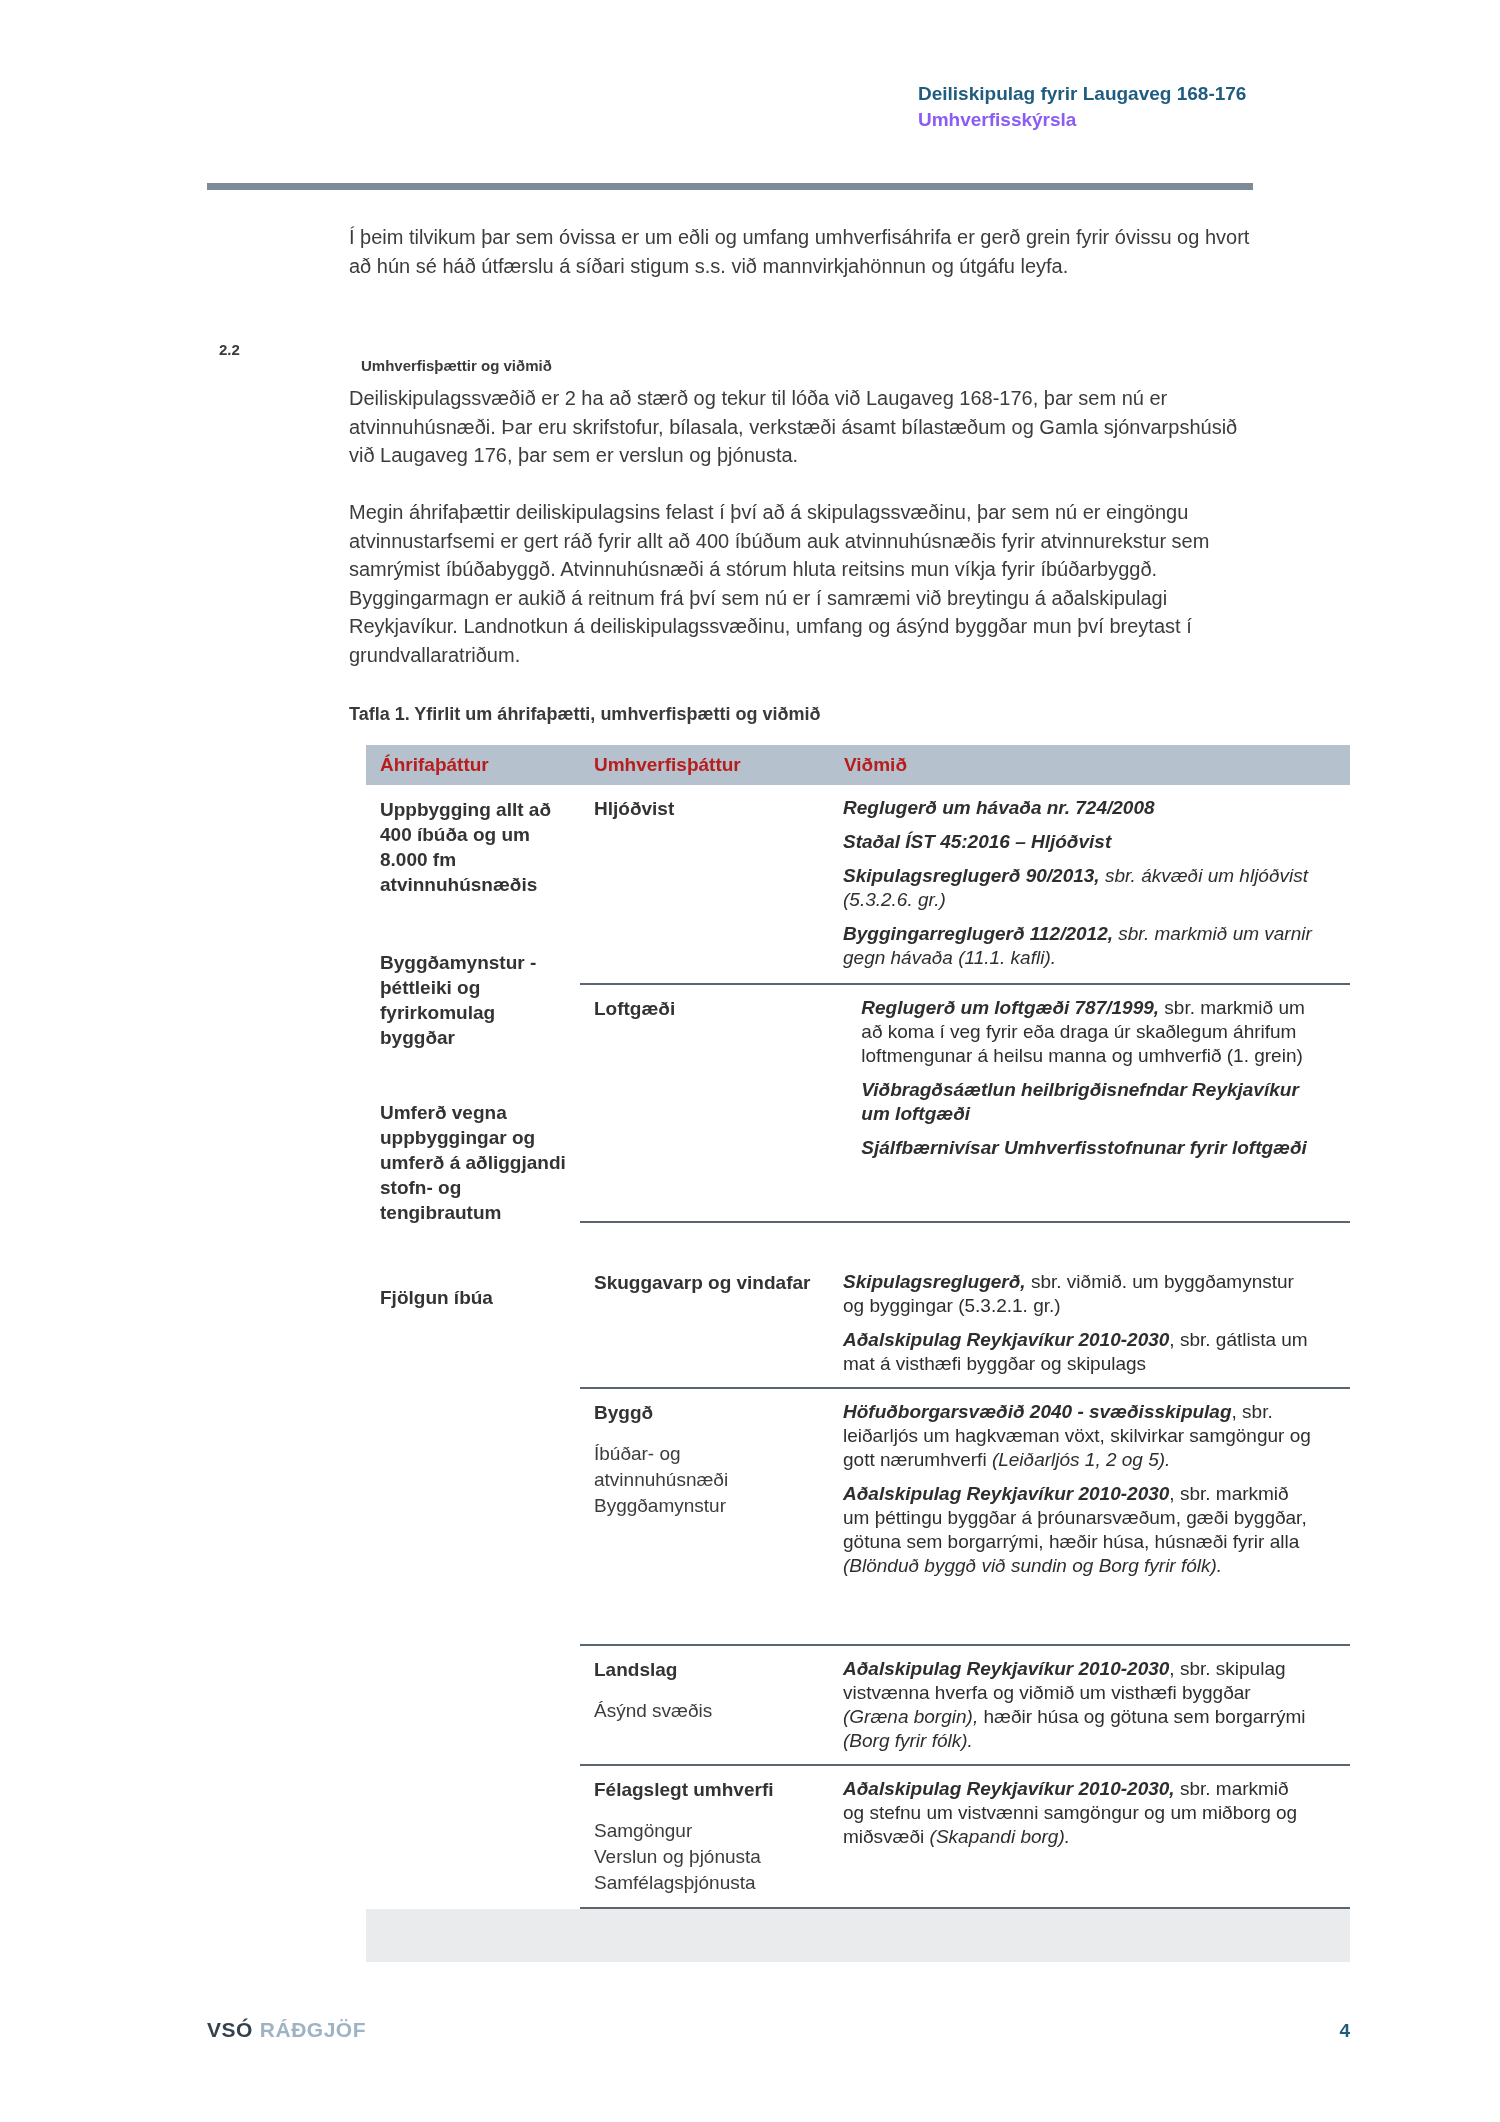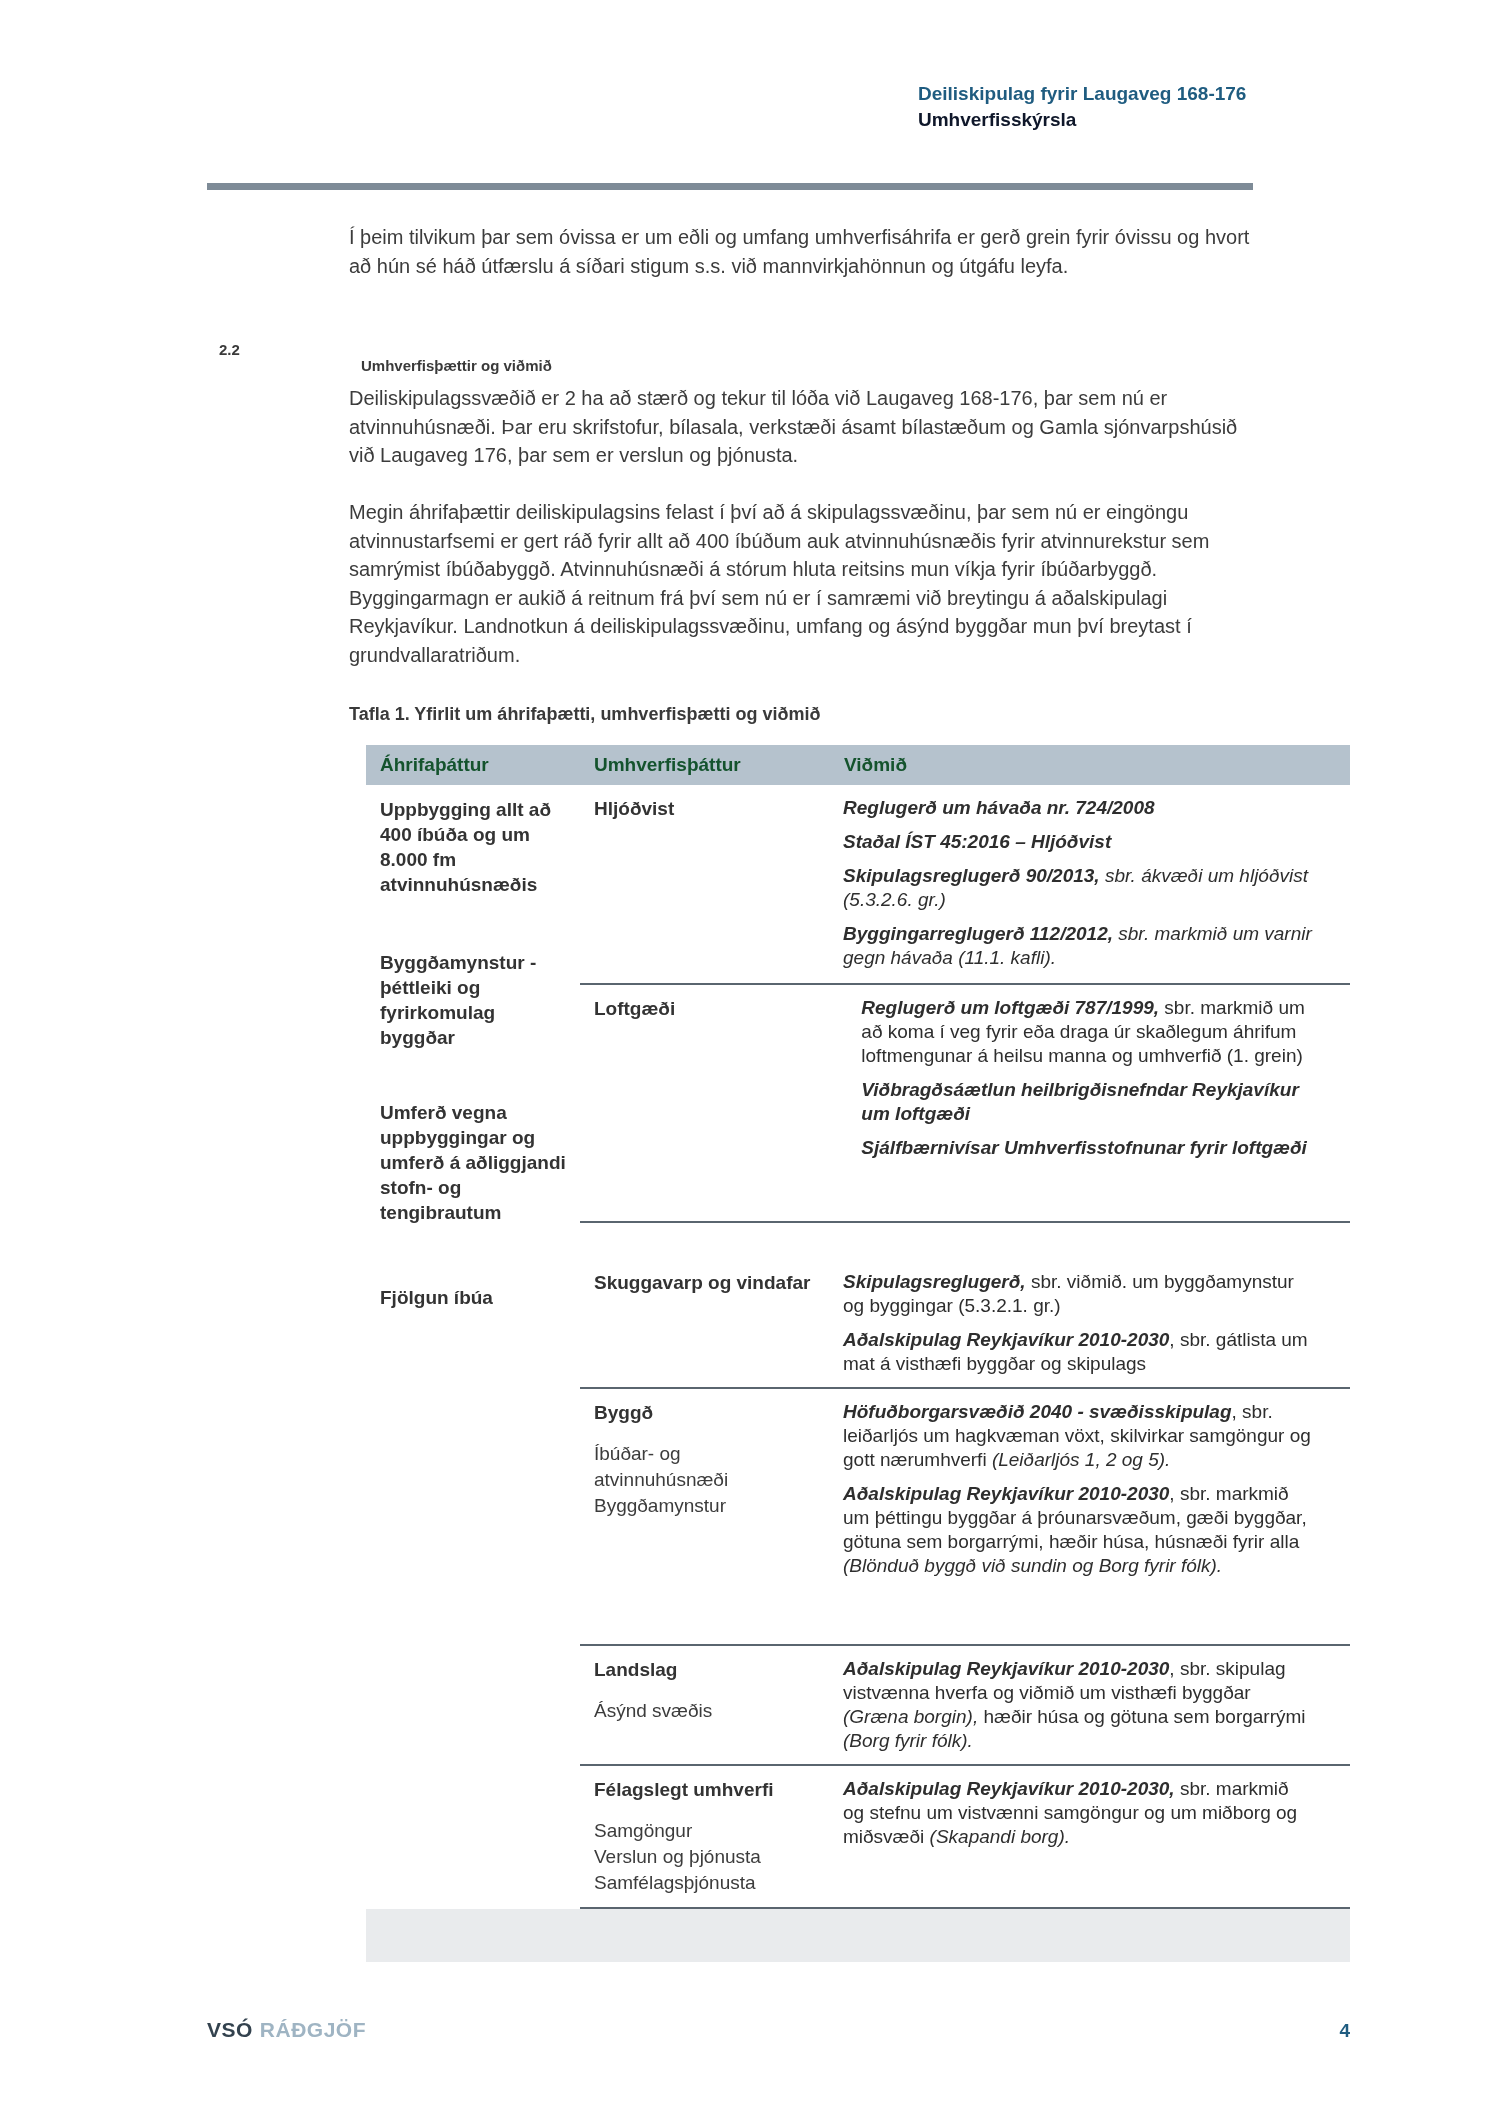--- a/index.html
+++ b/index.html
@@ -3,36 +3,36 @@
 <meta charset="utf-8">
 <style>
   * { margin:0; padding:0; box-sizing:border-box; }
   html,body { background:#ffffff; }
   body { font-family:"Liberation Sans", sans-serif; }
   .page { position:relative; width:1500px; height:2122px; background:#ffffff; color:#3c3c3c; overflow:hidden; margin:0 auto; }
 
   
   .doc-header { position:absolute; left:918px; top:82px; }
   .doc-header-title { font-size:19px; font-weight:700; color:#1F5C80; line-height:24px; }
-  .doc-header-subtitle { font-size:19px; font-weight:700; color:#0f172a; line-height:24px; margin-top:2px; }
+  .doc-header-subtitle { font-size:19px; font-weight:700; color:#8b5cf6; line-height:24px; margin-top:2px; }
   .header-rule { position:absolute; left:207px; top:183px; width:1046px; height:7px; background:#7E8B97; }
 
   
   .para { position:absolute; left:349px; width:908px; font-size:20px; line-height:28.5px; color:#3c3c3c; }
   .intro { top:216px;margin-top:7px; }
   .sec-row { position:absolute; top:341px; left:219px; width:1046px; height:30px; font-weight:700; font-size:15px; color:#3a3a3a; }
   .sec-num { position:absolute; left:0; top:0; }
   .sec-title { position:absolute; left:142px; top:0;margin-top:16px; }
   .p1 { top:384px; }
   .p2 { top:498px; }
   .table-caption { position:absolute; left:349px; top:704px; font-size:18px; font-weight:700; color:#3a3a3a; }
 
   
   .dtable { position:absolute; left:366px; top:745px; width:984px; font-size:19px; color:#2e2e2e; }
-  .t-head { display:flex; background:#B5C2CD; font-weight:700; color:#14532d; }
+  .t-head { display:flex; background:#B5C2CD; font-weight:700; color:#b91c1c; }
   .t-h { padding:8px 14px; line-height:24px; }
   .t-h.c1 { width:214px; }
   .t-h.c2 { width:250px; }
   .t-h.c3 { width:520px; }
   .t-body { display:flex; position:relative; }
   .t-colfactors { width:214px; position:relative; }
   .factor-item { position:absolute; left:14px; width:188px; font-weight:700; line-height:25px; color:#333333; }
   .t-rows { width:770px; }
   .t-row { display:flex; border-bottom:2px solid #5A656F; }
   .t-c2 { width:250px; padding:11px 14px; }

